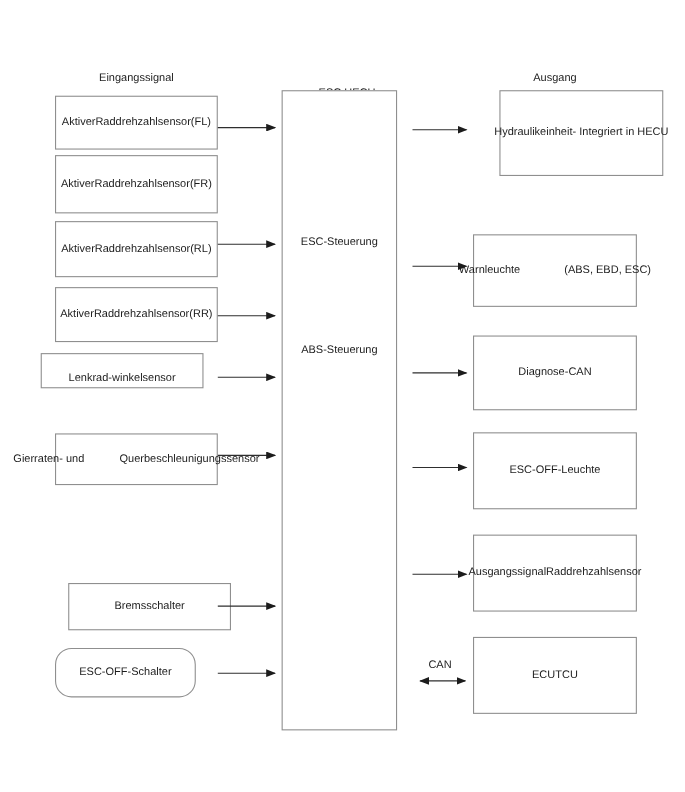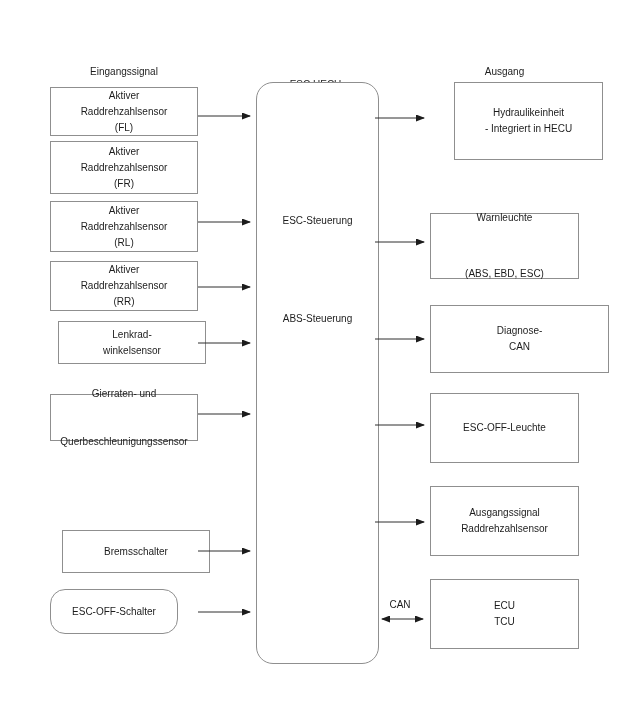--- a/index.html
+++ b/index.html
@@ -5,21 +5,21 @@
   html,body { margin:0; padding:0; background:#ffffff; }
   .canvas {
     position:relative; width:623px; height:720px; background:#ffffff;
     font-family:"Liberation Sans", sans-serif; font-size:10px; color:#1c1c1c;
     overflow:hidden;
   }
   .col-title { position:absolute; text-align:center; line-height:14px; }
   .node {
     position:absolute; box-sizing:border-box; background:#ffffff;
     border:1px solid #8f8f8f;
-    display:flex; flex-direction:column; align-items:center; justify-content:center;
+    display:flex; flex-direction:row; align-items:center; justify-content:center;
     text-align:center; line-height:16px;
   }
   .node span { display:block; white-space:nowrap; }
   .hecu { position:absolute; box-sizing:border-box; border:1px solid #8f8f8f; background:#ffffff; }
   .hecu-label { position:absolute; left:0; width:100%; text-align:center; line-height:16px; }
   .arrow-layer { position:absolute; left:0; top:0; pointer-events:none; }
   .can-label { position:absolute; text-align:center; line-height:14px; }
 </style>
 </head>
 <body>
@@ -43,49 +43,49 @@
   <div class="node" style="left:50px; top:201px; width:148px; height:51px;">
     <span>Aktiver</span>
     <span>Raddrehzahlsensor</span>
     <span>(RL)</span>
   </div>
   <div class="node" style="left:50px; top:261px; width:148px; height:50px;">
     <span>Aktiver</span>
     <span>Raddrehzahlsensor</span>
     <span>(RR)</span>
   </div>
-  <div class="node" style="left:58px; top:321px; width:148px; height:43px;">
+  <div class="node" style="left:37px; top:321px; width:148px; height:32px;align-items:flex-end;">
     <span>Lenkrad-</span>
     <span>winkelsensor</span>
   </div>
   <div class="node" style="left:50px; top:394px; width:148px; height:47px;gap:32px;">
     <span>Gierraten- und</span>
     <span>Querbeschleunigungssensor</span>
   </div>
   <div class="node" style="left:50px; top:530px; width:148px; height:43px;margin-left:12px;">
     <span>Bremsschalter</span>
   </div>
   <div class="node" style="left:50px; top:589px; width:128px; height:45px;border-radius:15px;">
     <span>ESC-OFF-Schalter</span>
   </div>
 
-  <div class="hecu" style="left:256px; top:82px; width:123px; height:582px;border-radius:17px;">
+  <div class="hecu" style="left:256px; top:82px; width:105px; height:582px;">
     <div class="hecu-label" style="top:130px;">ESC-Steuerung</div>
     <div class="hecu-label" style="top:228px;">ABS-Steuerung</div>
   </div>
 
   <div class="node" style="left:454px; top:82px;  width:149px; height:78px;">
     <span>Hydraulikeinheit</span>
     <span>- Integriert in HECU</span>
   </div>
   <div class="node" style="left:430px; top:213px; width:149px; height:66px;gap:40px;">
     <span>Warnleuchte</span>
     <span>(ABS, EBD, ESC)</span>
   </div>
-  <div class="node" style="left:430px; top:305px; width:179px; height:68px;">
+  <div class="node" style="left:430px; top:305px; width:149px; height:68px;">
     <span>Diagnose-</span>
     <span>CAN</span>
   </div>
   <div class="node" style="left:430px; top:393px; width:149px; height:70px;">
     <span>ESC-OFF-Leuchte</span>
   </div>
   <div class="node" style="left:430px; top:486px; width:149px; height:70px;">
     <span>Ausgangssignal</span>
     <span>Raddrehzahlsensor</span>
   </div>

